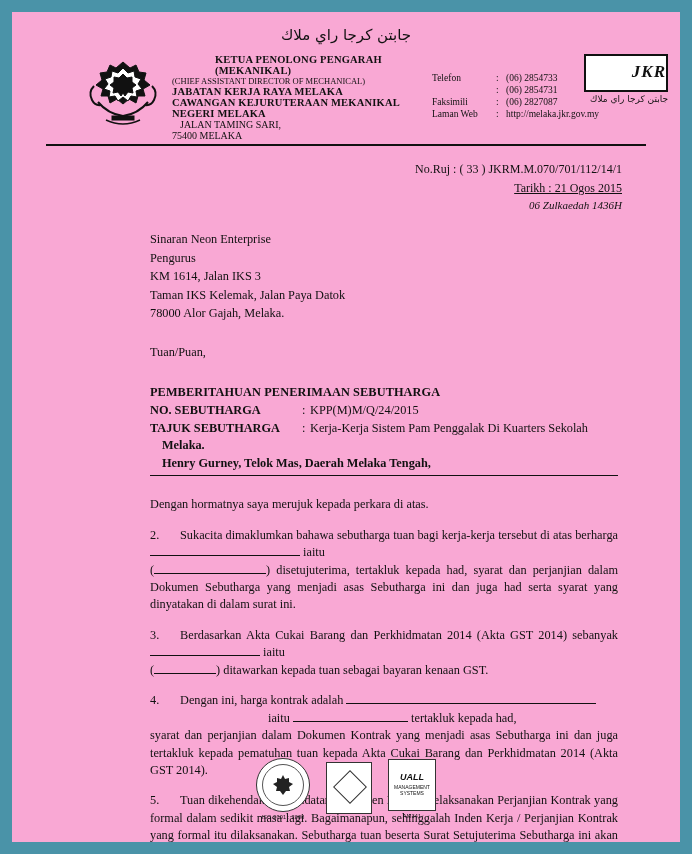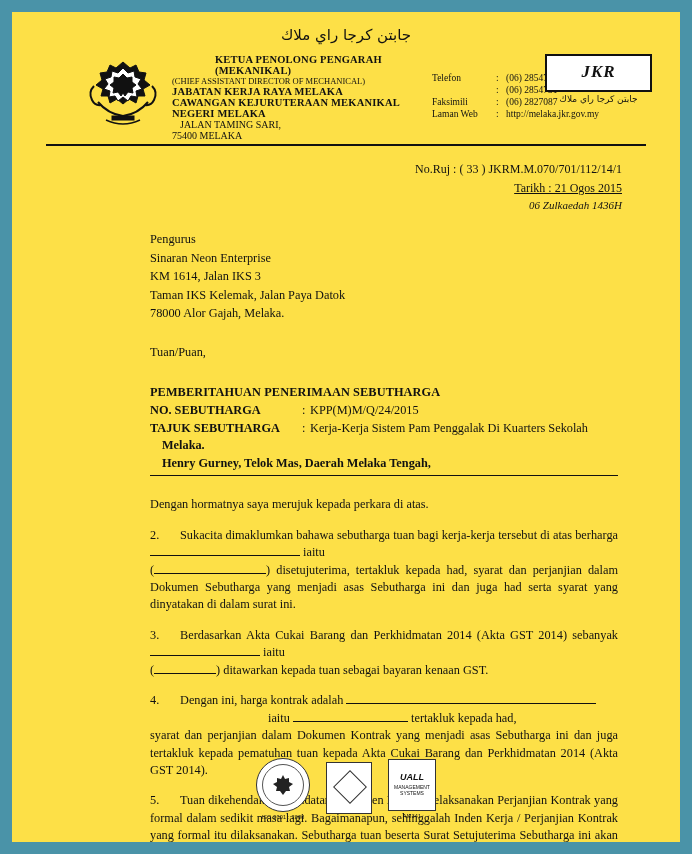--- a/index.html
+++ b/index.html
@@ -12,21 +12,21 @@
     height: 854px;
     overflow: hidden;
     font-family: "Liberation Serif", serif;
   }
   .page {
     position: absolute;
     left: 12px;
     top: 12px;
     width: 668px;
     height: 830px;
-    background: #fde047;
+    background: #f9a8d4;
     box-sizing: border-box;
     overflow: hidden;
   }
   .sheet {
     position: absolute;
     left: 0; top: 0;
     width: 668px;
     height: 830px;
     padding: 0;
   }
@@ -77,24 +77,24 @@
     font-family: "Liberation Serif", serif;
     color: #111;
   }
   .contact table { border-collapse: collapse; }
   .contact td { padding: 1px 0; font-size: 9.5px; vertical-align: top; }
   .contact td.k { width: 64px; }
   .contact td.s { width: 10px; }
 
   .jkr-logo {
     position: absolute;
-    right: 28px;
+    right: 12px;
     top: 4px;
-    width: 107px;
-    text-align: center;
+    width: 84px;
+    text-align: right;
   }
   .jkr-box {
     border: 2px solid #111;
     height: 34px;
     position: relative;
     background: #fff;
   }
   .jkr-box .txt {
     position: absolute;
     left: 0; right: 0; top: 6px;
@@ -315,22 +315,22 @@
 
     <div class="ref">
       <div>No.Ruj : ( 33 ) JKRM.M.070/701/112/14/1</div>
       <div class="tarikh">Tarikh :  21 Ogos 2015</div>
       <div class="hijri">06 Zulkaedah 1436H</div>
     </div>
 
     <div class="body">
 
       <div class="addr">
+        <div>Sinaran Neon Enterprise</div>
         <div>Pengurus</div>
-        <div>Sinaran Neon Enterprise</div>
         <div>KM 1614, Jalan IKS 3</div>
         <div>Taman IKS Kelemak, Jalan Paya Datok</div>
         <div>78000 Alor Gajah, Melaka.</div>
       </div>
 
       <div class="salutation">Tuan/Puan,</div>
 
       <div class="subject">
         <div class="title">PEMBERITAHUAN PENERIMAAN SEBUTHARGA</div>
         <table>

